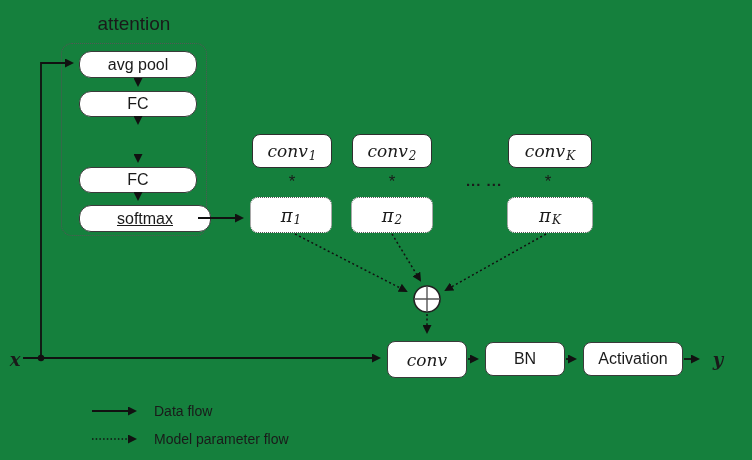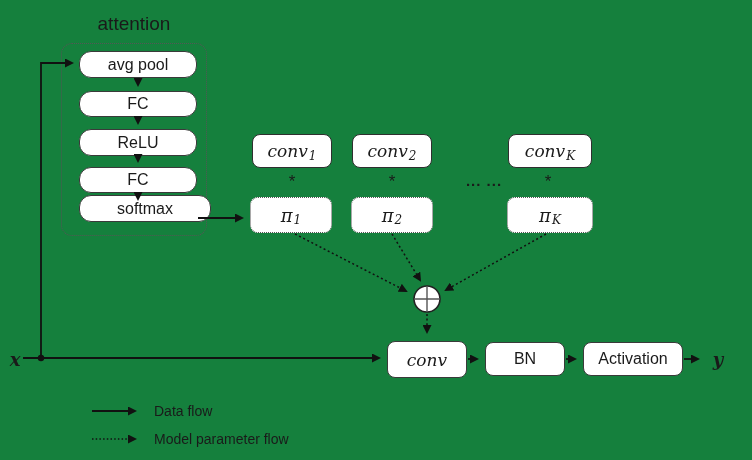--- a/index.html
+++ b/index.html
@@ -39,23 +39,22 @@
 </head>
 <body>
 
 <div class="canvas">
 
   <div class="title" style="left:62px;top:13px;width:144px;">attention</div>
   <div class="attn-frame" style="left:61px;top:43px;width:146px;height:193px;"></div>
 
   <div class="box" style="left:79px;top:51px;width:118px;height:27px;">avg pool</div>
   <div class="box" style="left:79px;top:91px;width:118px;height:26px;">FC</div>
-  <div class="box" style="left:79px;top:129px;width:118px;height:27px;">ReLU</div>
   <div class="box" style="left:79px;top:167px;width:118px;height:26px;">FC</div>
-  <div class="box" style="left:79px;top:195px;width:132px;height:27px;">softmax</div>
+  <div class="box" style="left:79px;top:205px;width:132px;height:27px;text-decoration:underline;">softmax</div>
 
   <div class="box kernel" style="left:252px;top:134px;width:80px;height:34px;">
     <span>conv</span>
       <span class="sb">1</span>
   </div>
   <div class="box kernel" style="left:352px;top:134px;width:80px;height:34px;">
     <span>conv</span>
       <span class="sb">2</span>
   </div>
   <div class="box kernel" style="left:508px;top:134px;width:84px;height:34px;">

